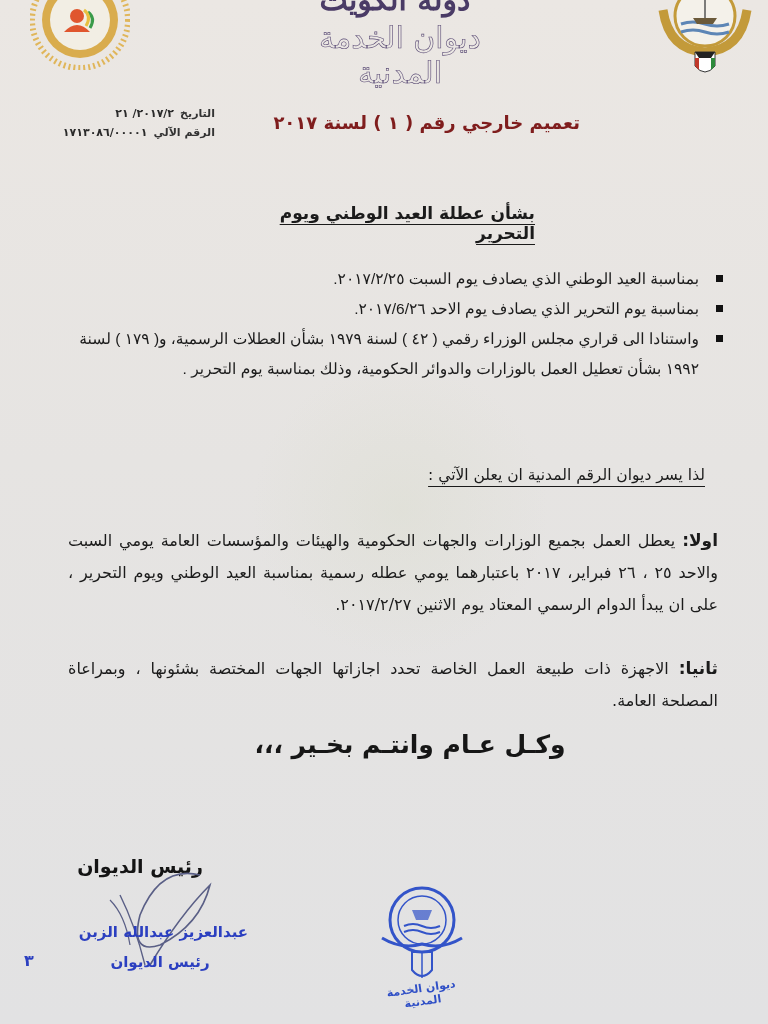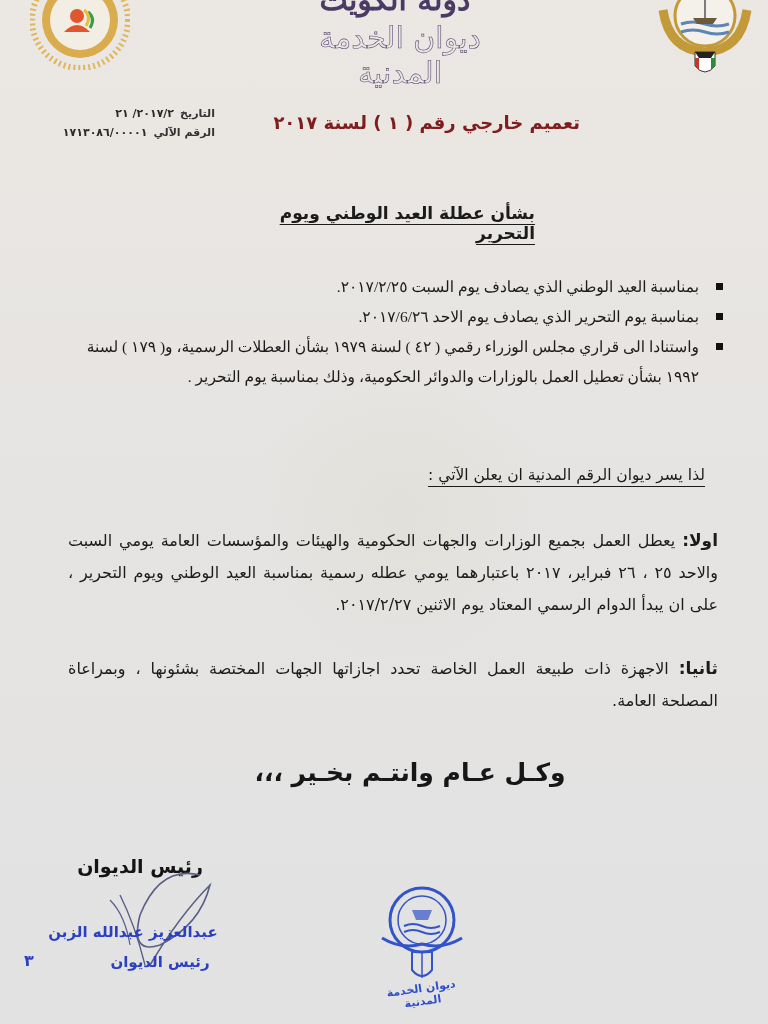--- a/index.html
+++ b/index.html
@@ -46,48 +46,48 @@
     .circular-title {
       position: absolute; left: 270px; top: 112px; width: 310px; text-align: right;
       direction: rtl; font-weight: bold; font-size: 18px; color: #7f1d1d;
     }
     .subject {
       position: absolute; left: 270px; top: 203px; width: 265px; text-align: right;
       direction: rtl; font-weight: bold; font-size: 17px;
       text-decoration: underline; text-underline-offset: 5px;
     }
     .bullets {
-      position: absolute; left: 70px; top: 272px; width: 655px;
+      position: absolute; left: 70px; top: 264px; width: 655px;
       direction: rtl; font-size: 15.5px; line-height: 30px; margin: 0; padding: 0;
-      list-style: none; font-family: Liberation Serif, serif;
+      list-style: none; font-family: Liberation Sans, sans-serif;
     }
     .bullets li { position: relative; padding-right: 26px; }
     .bullets li .sq {
       position: absolute; right: 2px; top: 11px; width: 7px; height: 7px; background: #111;
     }
     .decision-intro {
       position: absolute; left: 375px; top: 466px; width: 330px; text-align: right;
       direction: rtl; font-size: 15.5px; text-decoration: underline; text-underline-offset: 6px;
     }
     .clause {
       position: absolute; direction: rtl; text-align: justify; font-size: 16px; line-height: 32px;
     }
     .clause .lead { font-weight: bold; font-size: 17px; }
     .clause-1 { left: 68px; top: 524px; width: 650px; }
     .clause-2 { left: 68px; top: 652px; width: 650px; }
     .greeting {
-      position: absolute; left: 250px; top: 758px; width: 320px; text-align: center;
+      position: absolute; left: 250px; top: 730px; width: 320px; text-align: center;
       direction: rtl; font-size: 25px; font-weight: bold; letter-spacing: 2px; color: #161616;
     }
     .sig-title {
       position: absolute; left: 70px; top: 855px; width: 140px; text-align: center;
       direction: rtl; font-size: 19px; font-weight: bold; color: #141414;
     }
     .stamp-name {
-      position: absolute; left: 18px; top: 923px; width: 230px; text-align: center;
+      position: absolute; left: 18px; top: 923px; width: 230px; 
       direction: rtl; font-size: 15px; font-weight: bold; color: #2b3fc0;
     }
     .stamp-role {
       position: absolute; left: 90px; top: 953px; width: 140px; text-align: center;
       direction: rtl; font-size: 15px; font-weight: bold; color: #2b3fc0;
     }
     .stamp-num {
       position: absolute; left: 24px; top: 951px; font-size: 16px; font-weight: bold; color: #2b3fc0;
     }
     .signature { position: absolute; left: 50px; top: 855px; width: 200px; height: 120px; }

